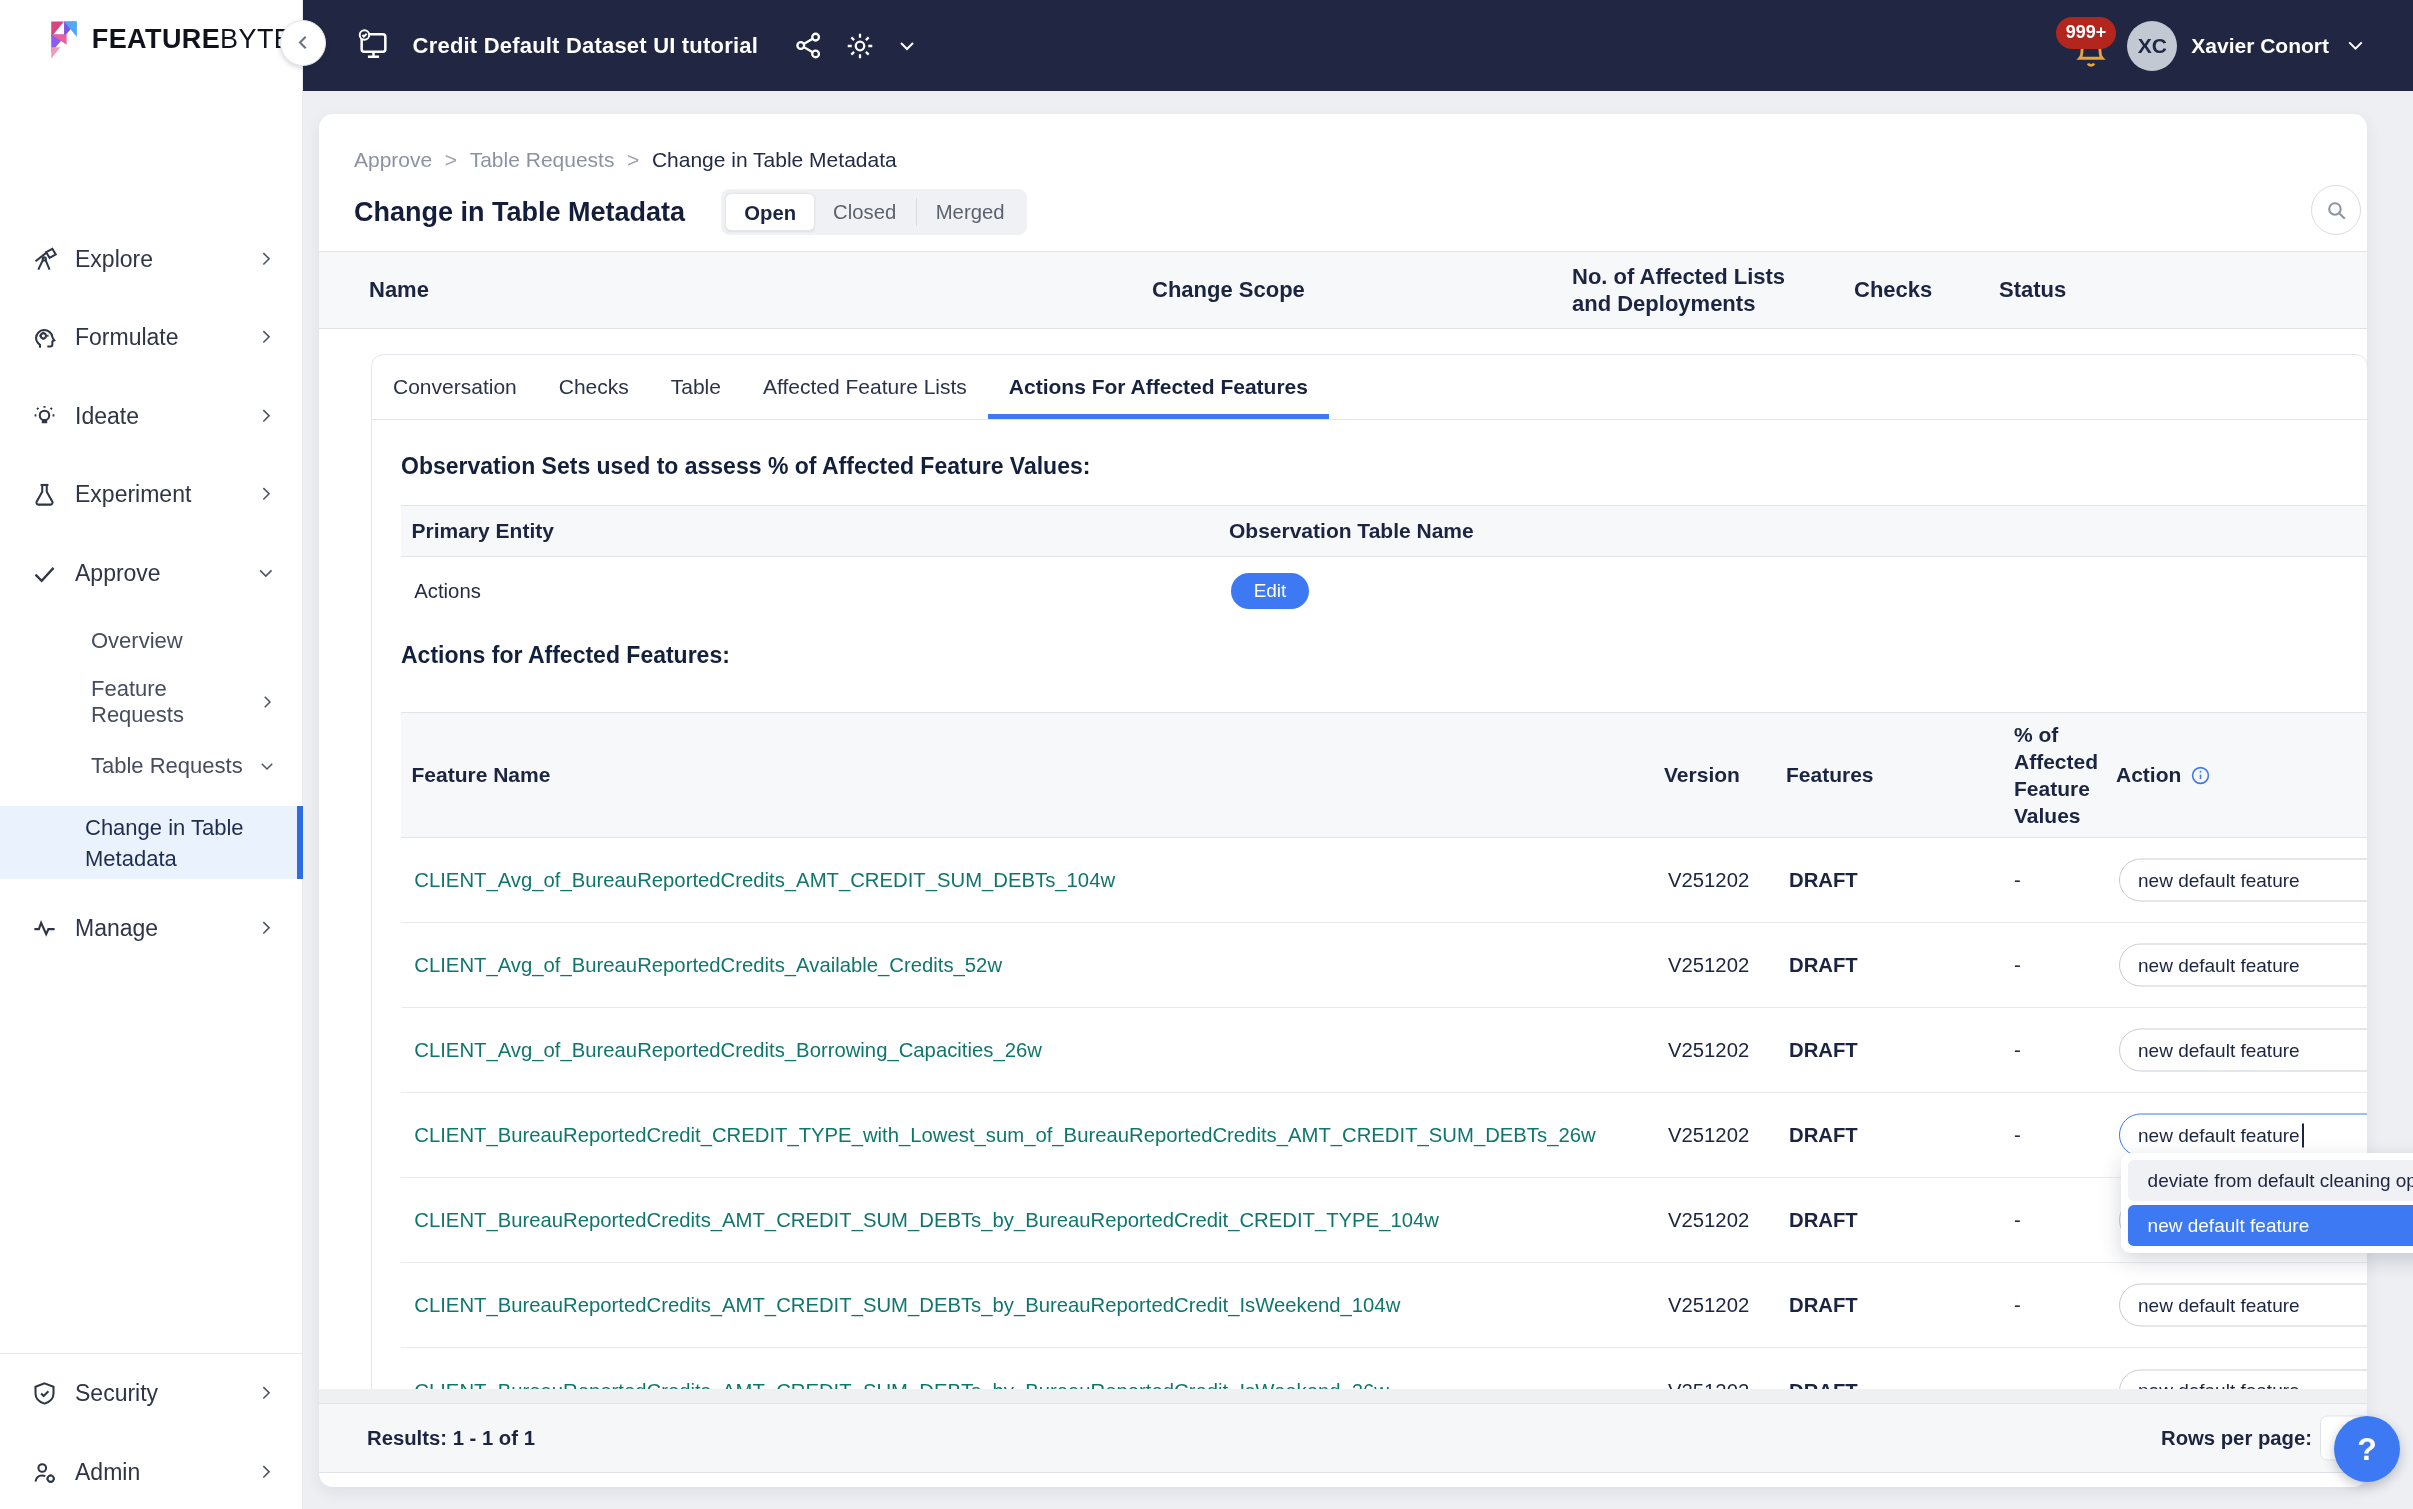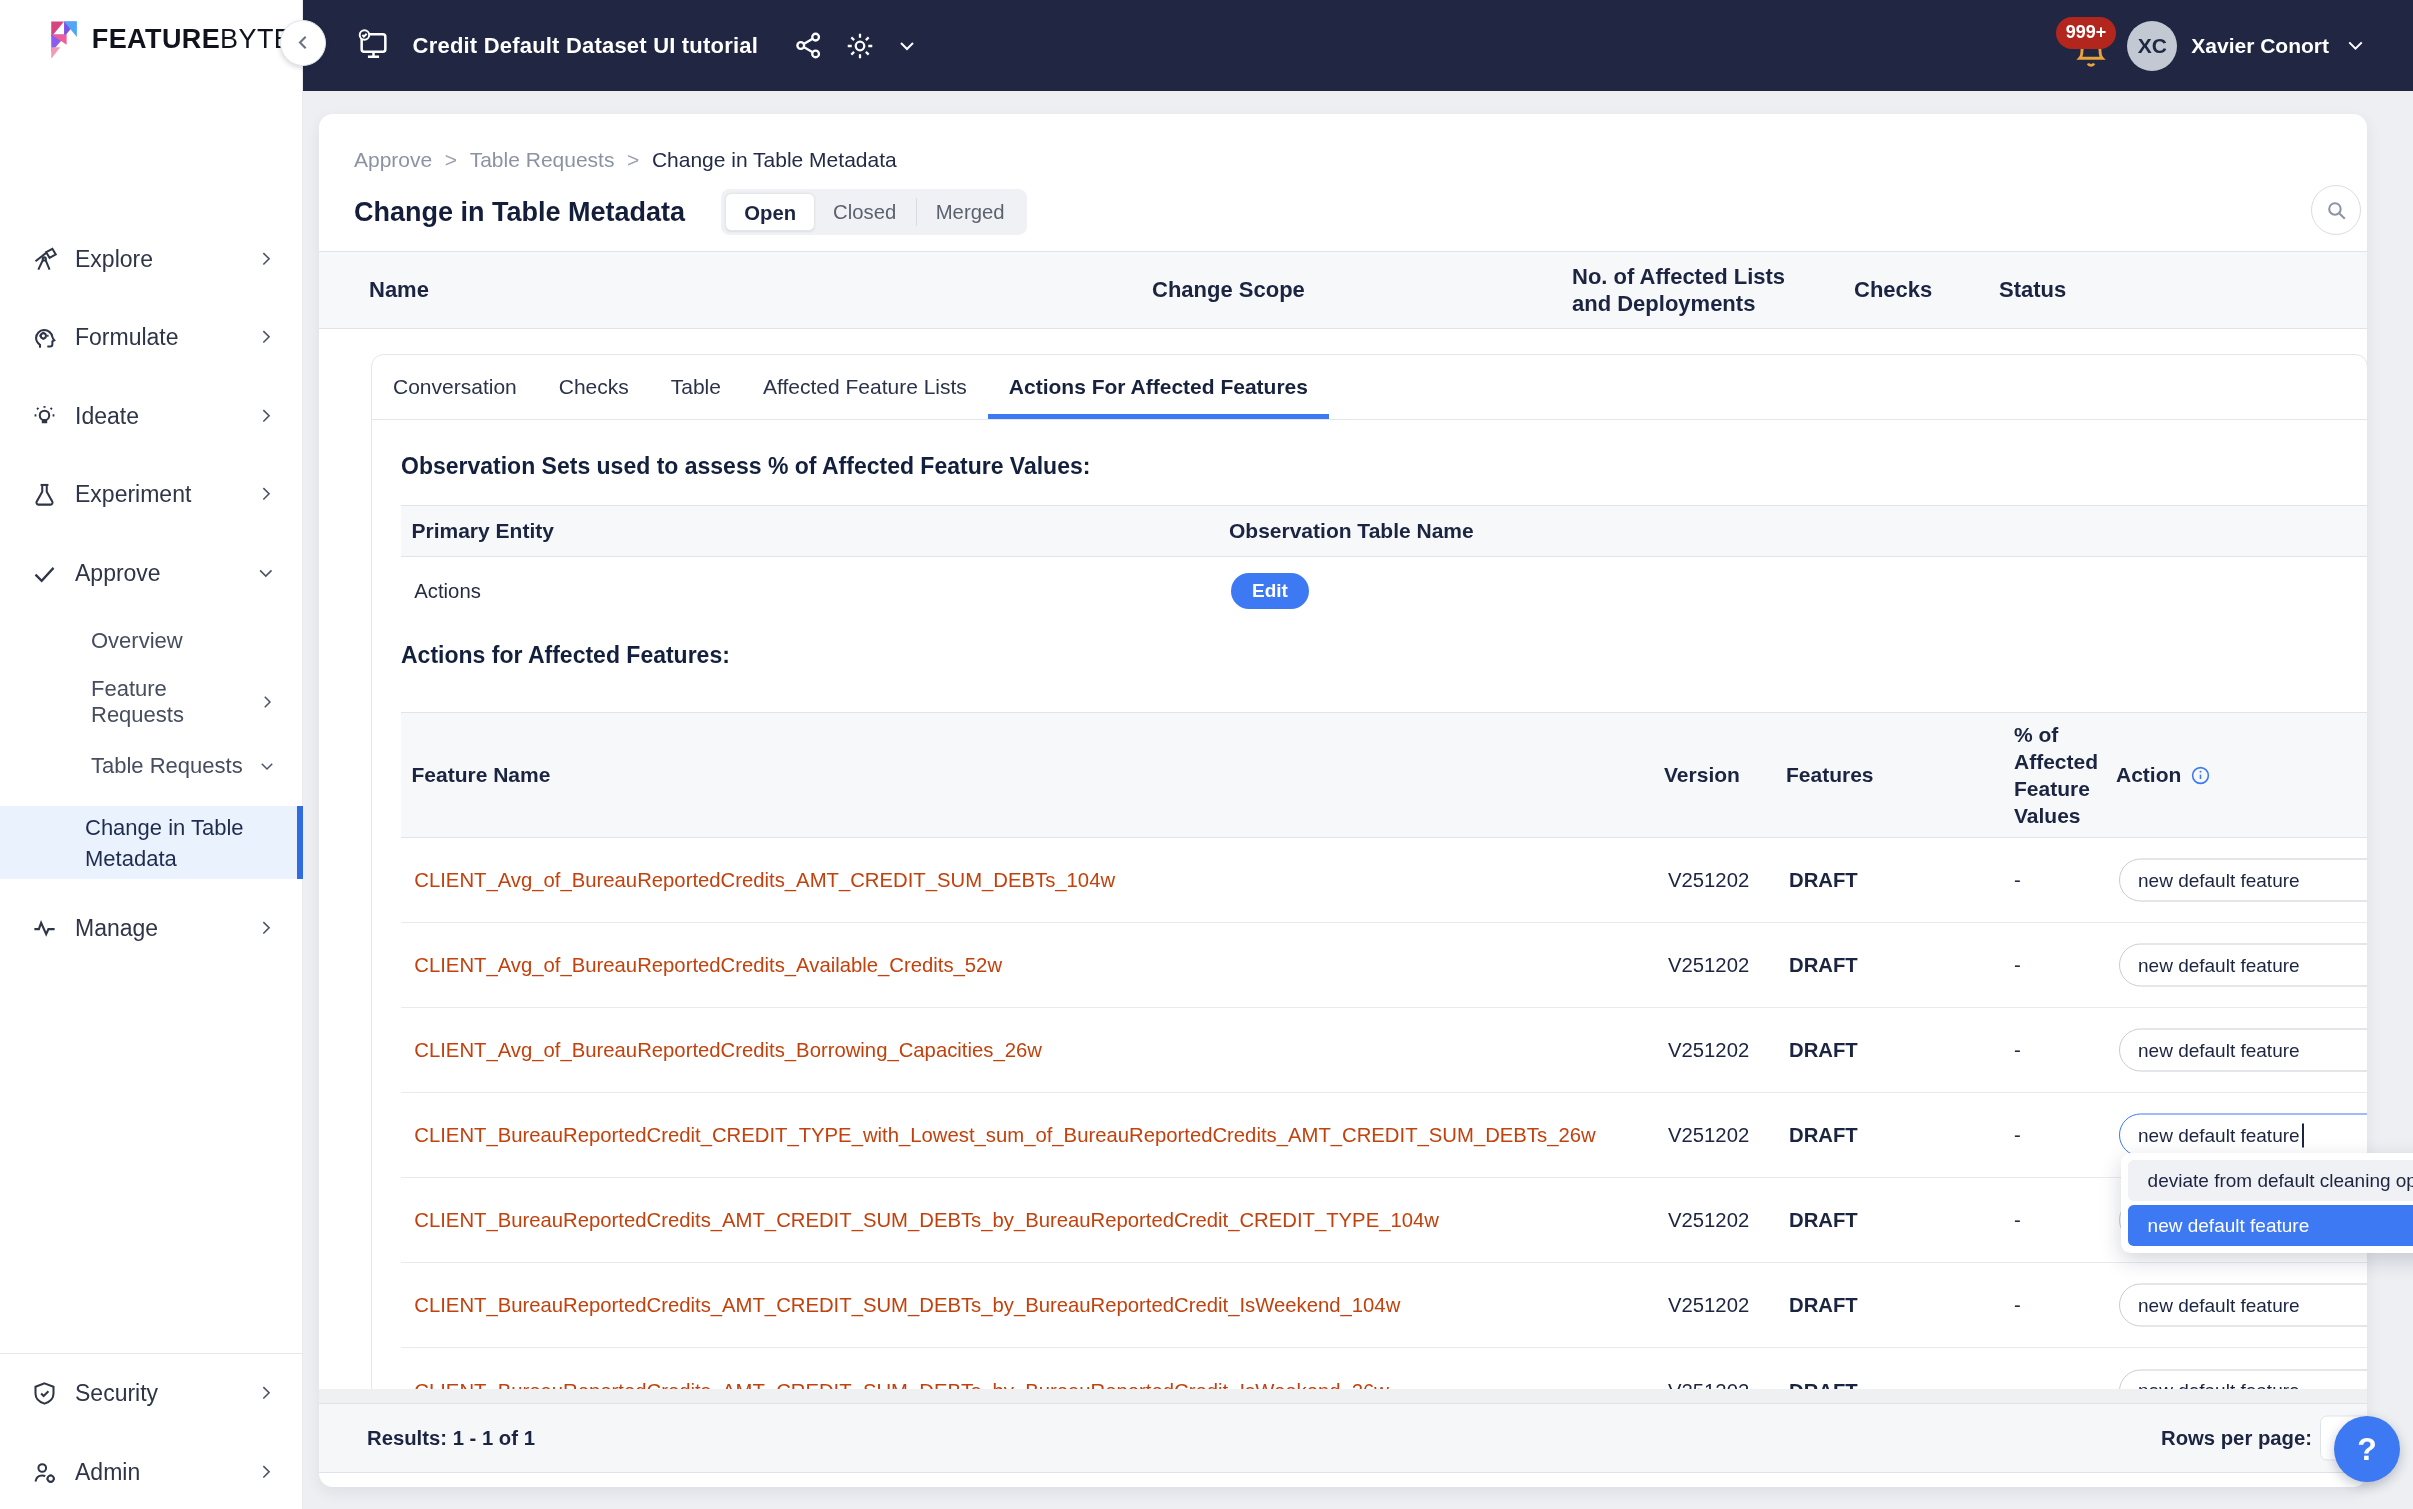--- a/index.html
+++ b/index.html
@@ -109,31 +109,31 @@
   .mini-head {
     position:relative; height:52px; background:#f7f8fa;
     border-top:0.7px solid #e1e5ea; border-bottom:0.7px solid #e1e5ea;
   }
   .mini-col { position:absolute; top:50%; transform:translateY(-50%); font-size:21px; font-weight:700; color:#1b2440; white-space:nowrap; }
   .obs-row { position:relative; height:67px; }
   .obs-cell { position:absolute; top:50%; transform:translateY(-50%); font-size:20.3px; color:#222b42; }
   .edit-btn {
     position:absolute; left:830px; top:50%; transform:translateY(-50%);
     width:78px; height:36px; border-radius:18px; background:#3d79f2; border:none;
-    color:#fff; font-size:19px; font-weight:700; font-family:"Liberation Sans",sans-serif; cursor:pointer;
+    color:#fff; font-size:19px; font-weight:400; font-family:"Liberation Sans",sans-serif; cursor:pointer;
   }
   .feat-head {
     position:relative; height:126px; background:#f7f8fa;
     border-top:0.7px solid #e1e5ea; border-bottom:0.7px solid #e1e5ea; margin-top:43px;
   }
   .pct-col { width:102px; white-space:normal !important; line-height:27px; }
   .action-col { display:flex; align-items:center; gap:8.4px; }
   .feat-row { position:relative; height:85px; border-bottom:0.7px solid #e8ebee; }
   .cell { position:absolute; top:50%; transform:translateY(-50%); font-size:20.3px; white-space:nowrap; }
-  .c-name { left:13.3px; color:#c2410c; }
+  .c-name { left:13.3px; color:#0f766e; }
   .c-version { left:1267px; font-weight:500; color:#1b2440; }
   .c-readiness { left:1388px; font-weight:600; color:#1b2440; }
   .c-pct { left:1613px; color:#222b42; }
   .select-box {
     position:absolute; left:1718px; top:50%; transform:translateY(-50%);
     width:301px; height:43px; border:1.4px solid #c9cdd3; border-radius:22px; background:#fff;
     display:flex; align-items:center; padding:0 18px; font-size:19px; color:#1b2440; cursor:pointer; white-space:nowrap;
   }
   .select-box.focused { border-color:#3d79f2; }
   .caret { display:inline-block; width:2.1px; height:24px; background:#1b2440; margin-left:2.1px; }

